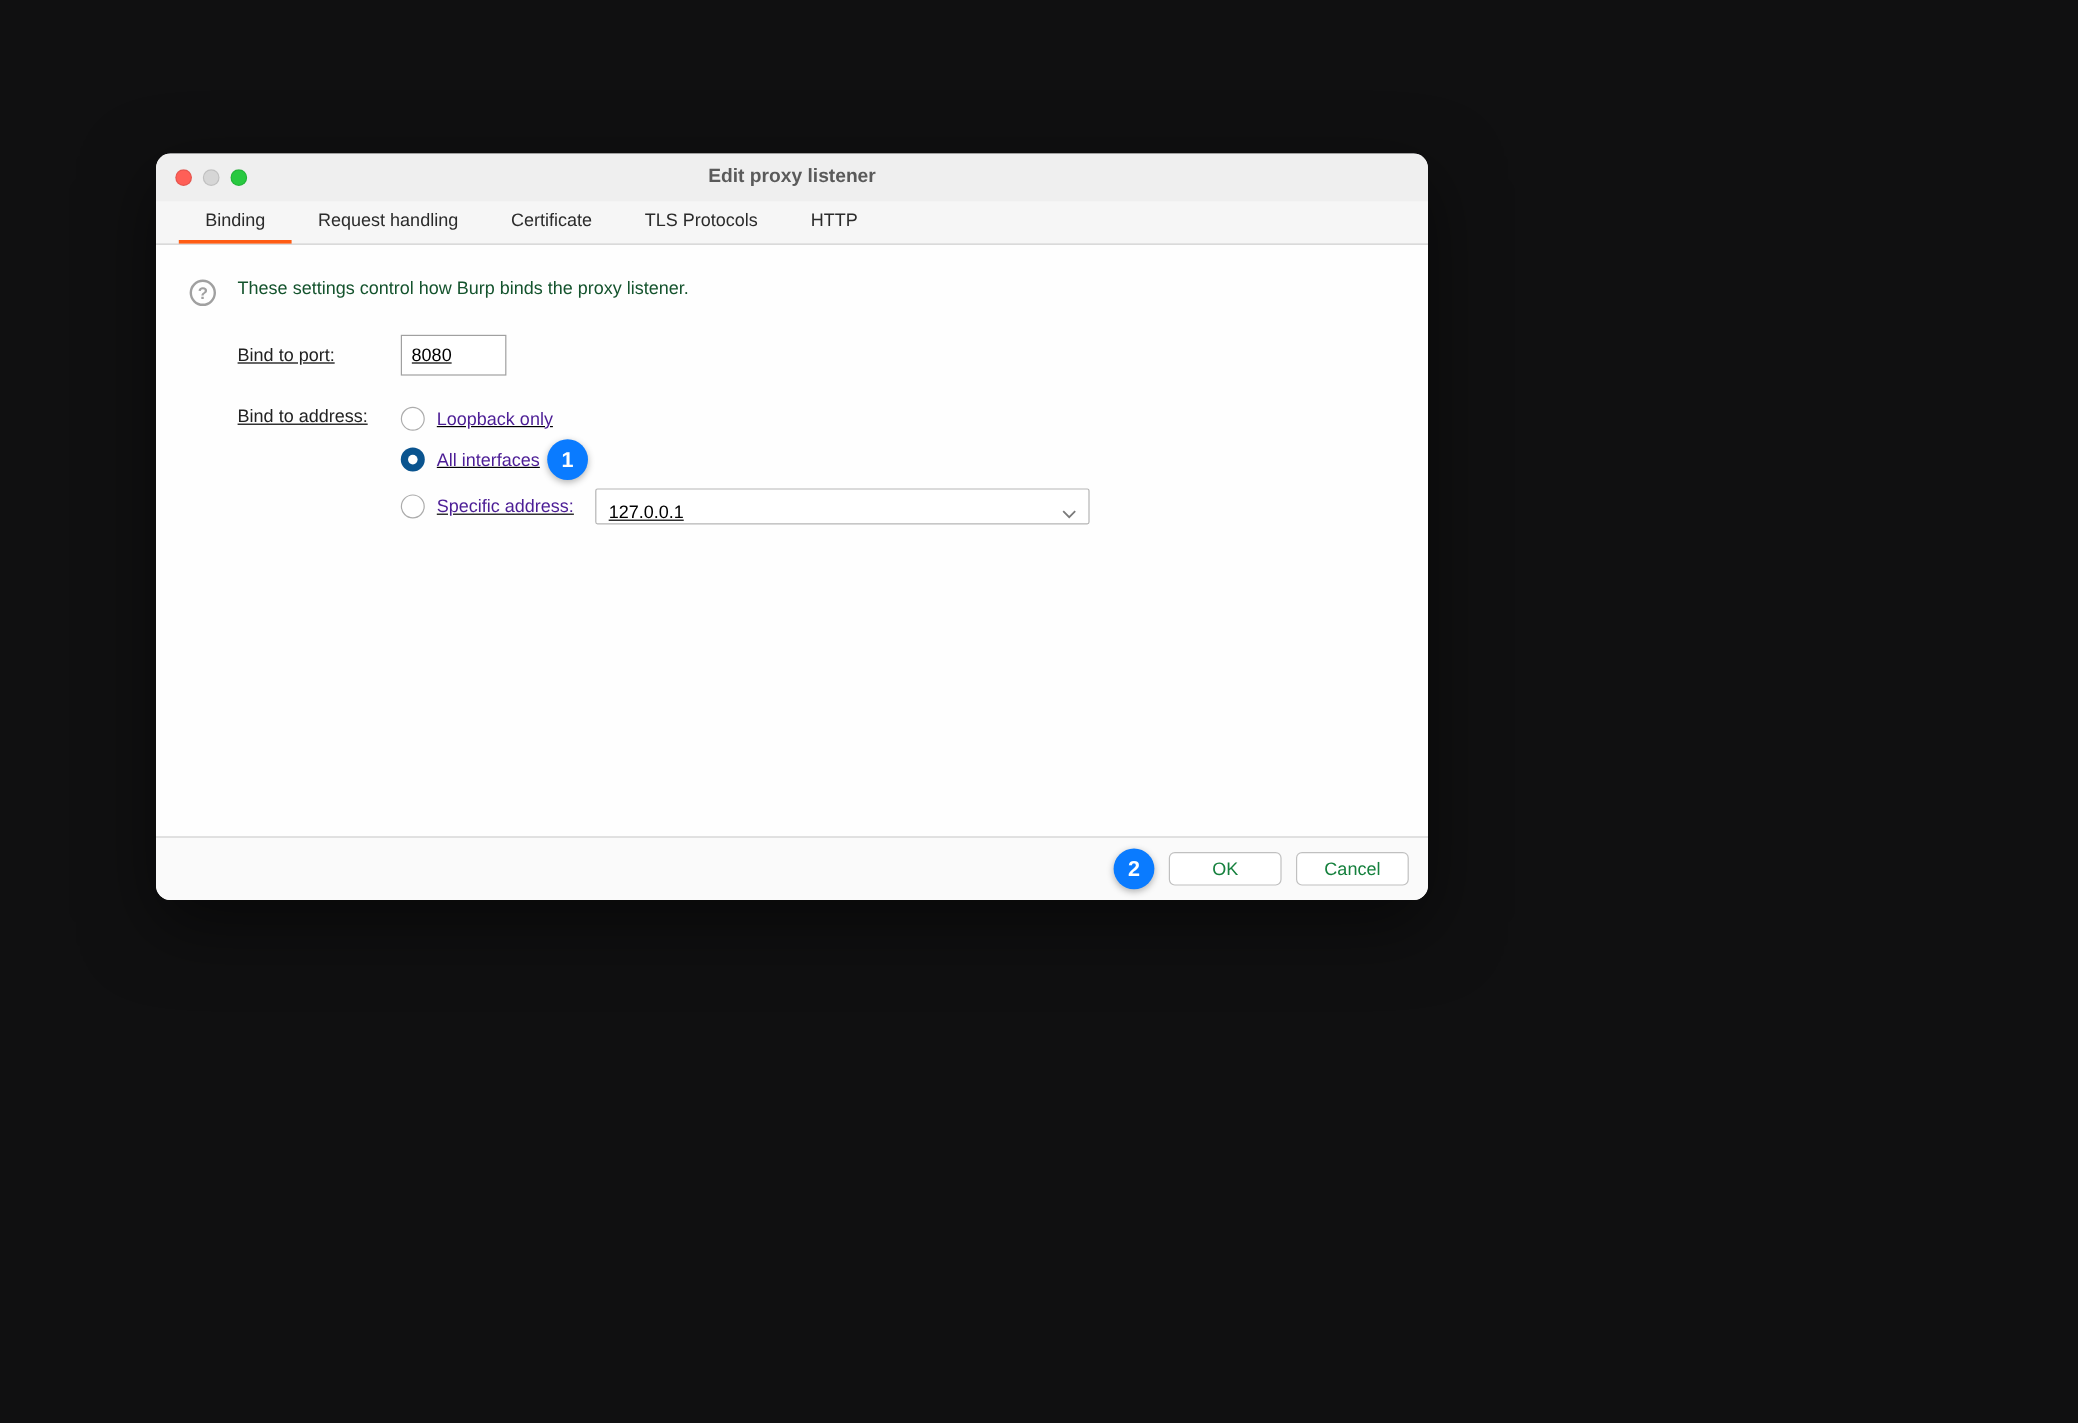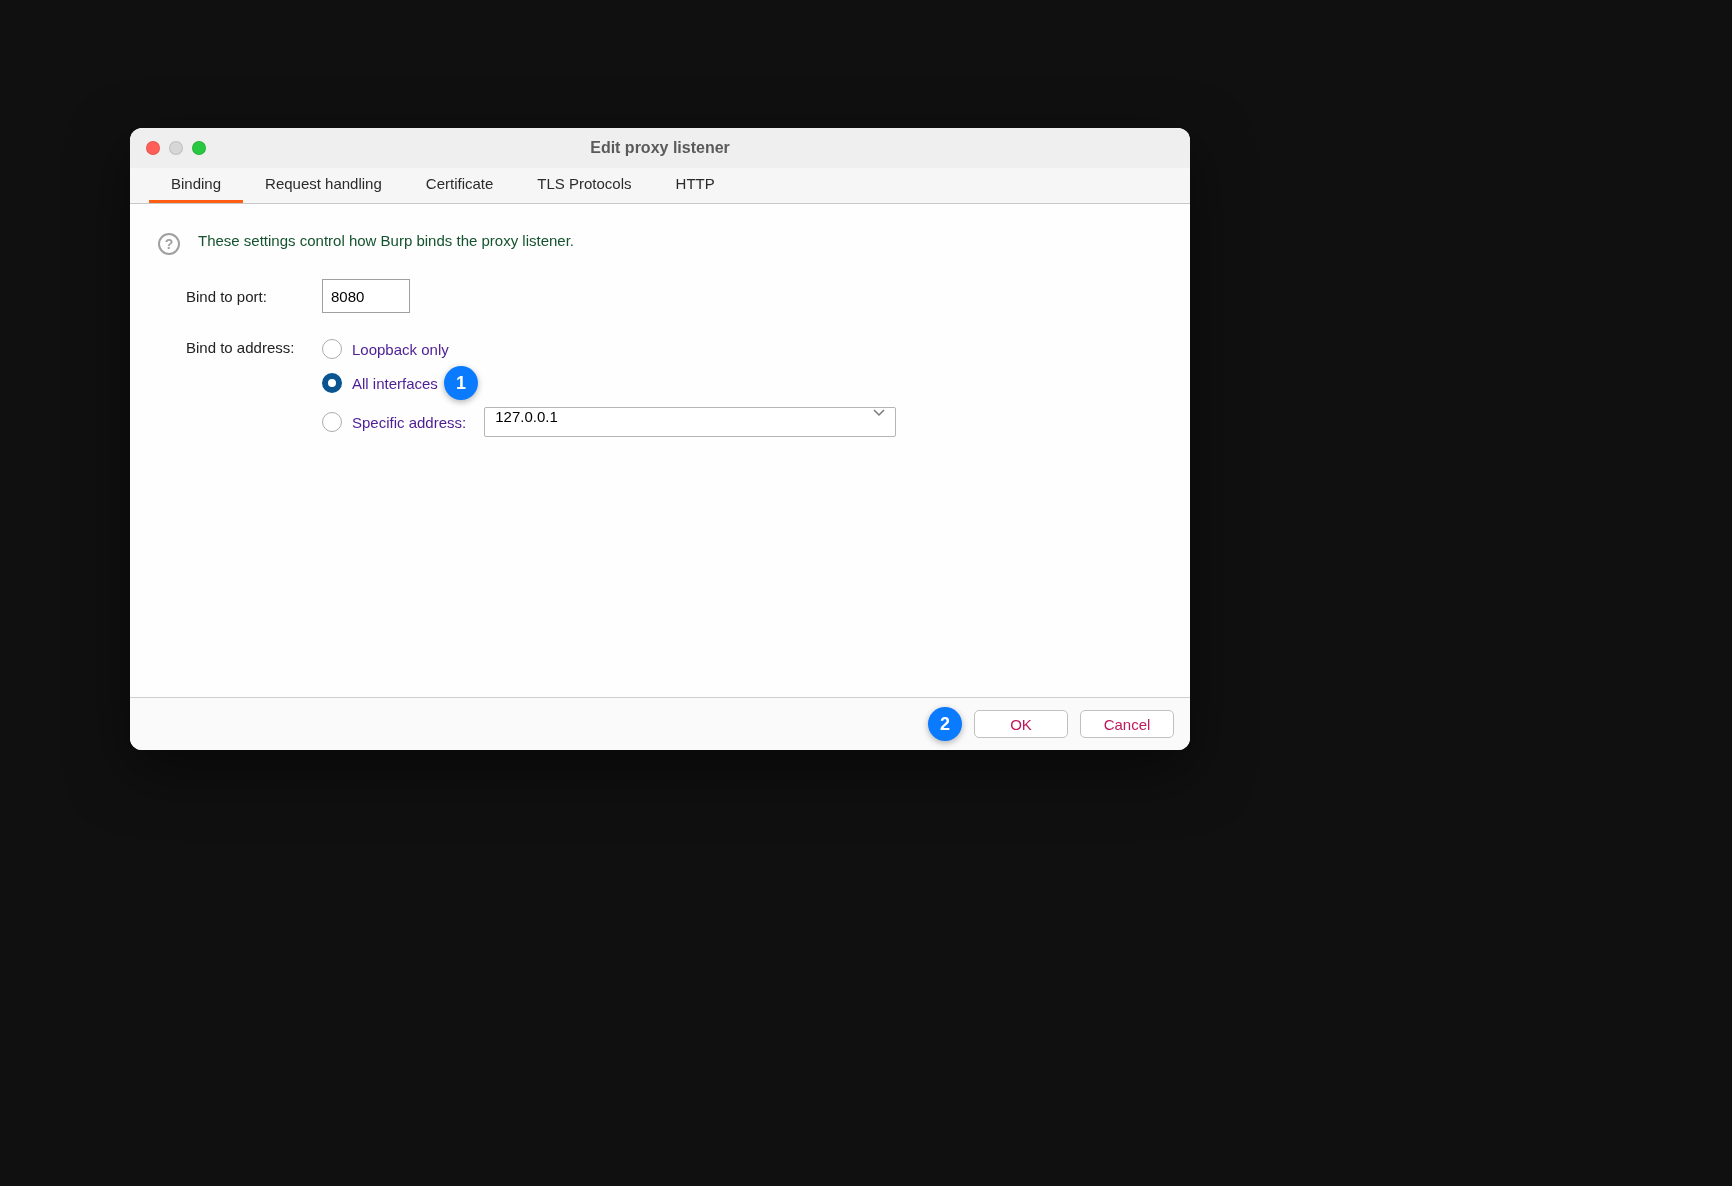--- a/index.html
+++ b/index.html
@@ -98,21 +98,22 @@
     }
     .desc-text {
       font-size: 15px;
       color: #14532d;
       margin-top: 0;
     }
     .form-row {
       display: flex;
       align-items: center;
       margin-bottom: 12px;
-      margin-left: 28px;
+      margin-left: 40px;
+      text-decoration: underline;
     }
     .form-row.top-row { margin-bottom: 26px; }
     .form-row.addr-row { align-items: flex-start; }
     .form-label {
       width: 136px;
       font-size: 15px;
       color: #222;
       text-align: left;
     }
     .port-input {
@@ -161,21 +162,21 @@
     .radio-label {
       font-size: 15px;
       color: #4c1d95;
     }
     .select-box {
       width: 412px;
       height: 30px;
       border: 1px solid #b5b5b5;
       background: #fff;
       display: flex;
-      align-items: flex-start;
+      align-items: flex-end;
       justify-content: space-between;
       padding: 0 10px;
       margin-left: 8px;
       font-size: 15px;
       cursor: pointer;
       border-radius: 2px;
     }
     .select-box .chevron {
       color: #7a7a7a;
       font-size: 10px;
@@ -189,21 +190,21 @@
       background: #fafafa;
       position: relative;
     }
     .btn {
       min-width: 94px;
       height: 28px;
       border: 1px solid #c0c0c0;
       background: #fff;
       border-radius: 5px;
       font-size: 15px;
-      color: #be185d;
+      color: #15803d;
       display: flex;
       align-items: center;
       justify-content: center;
       cursor: pointer;
     }
     .callout {
       position: absolute;
       width: 34px;
       height: 34px;
       background: #0a7bff;

